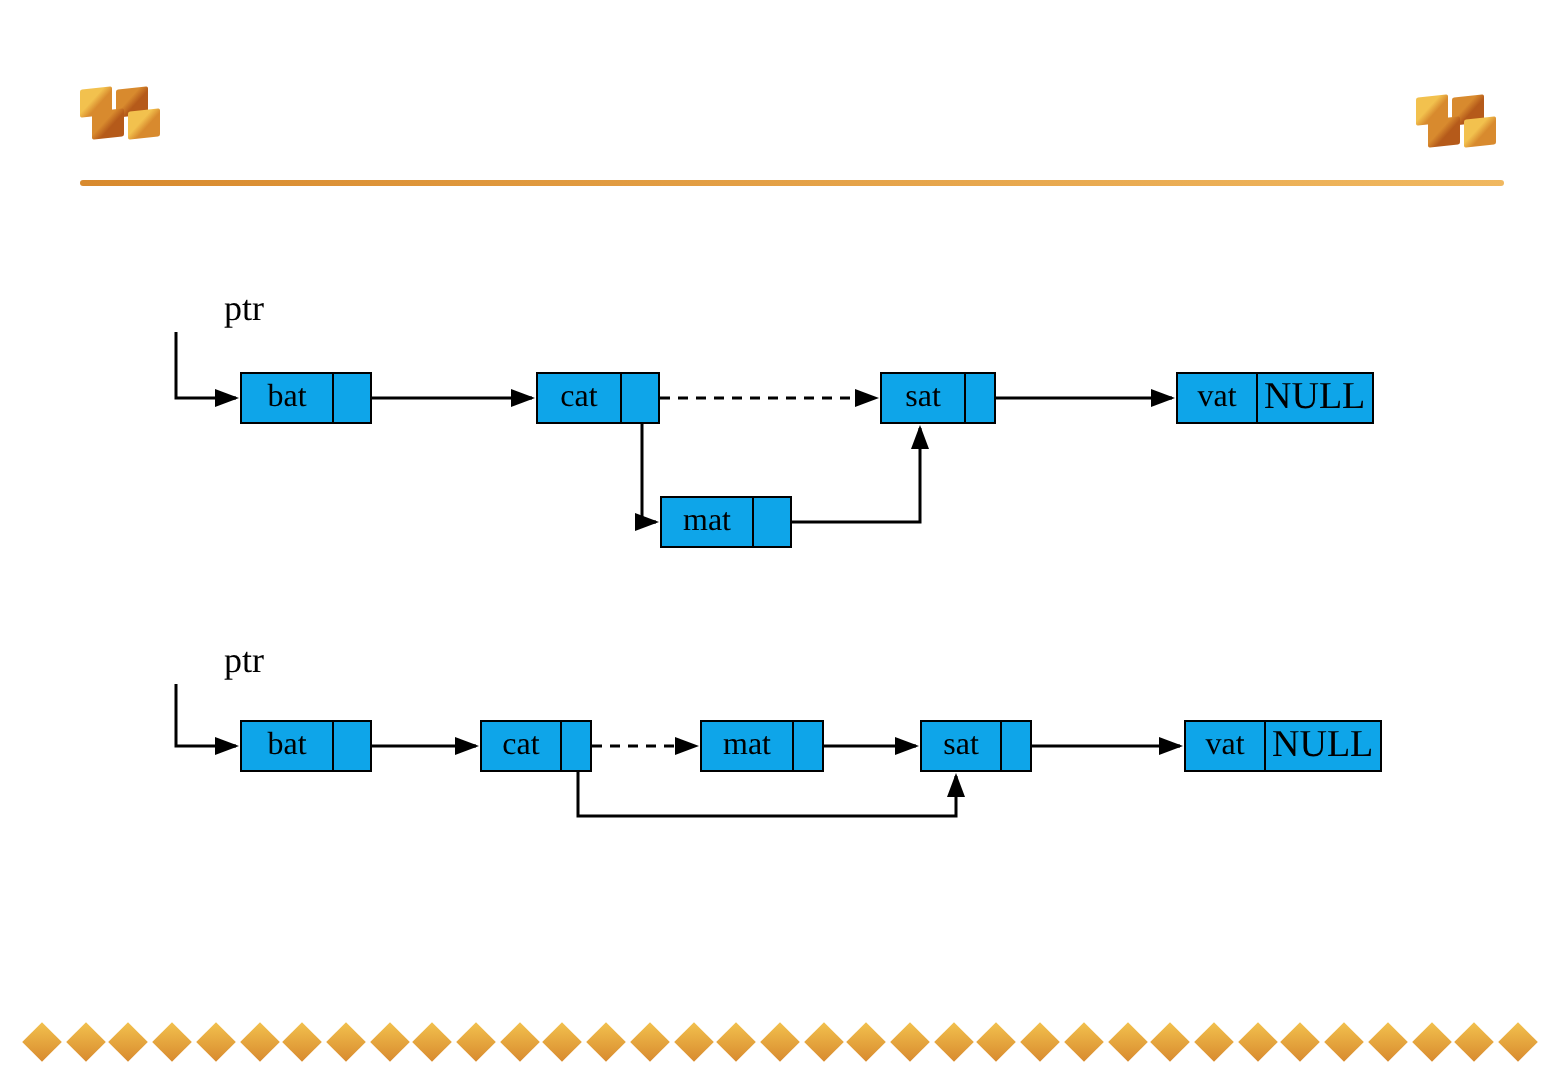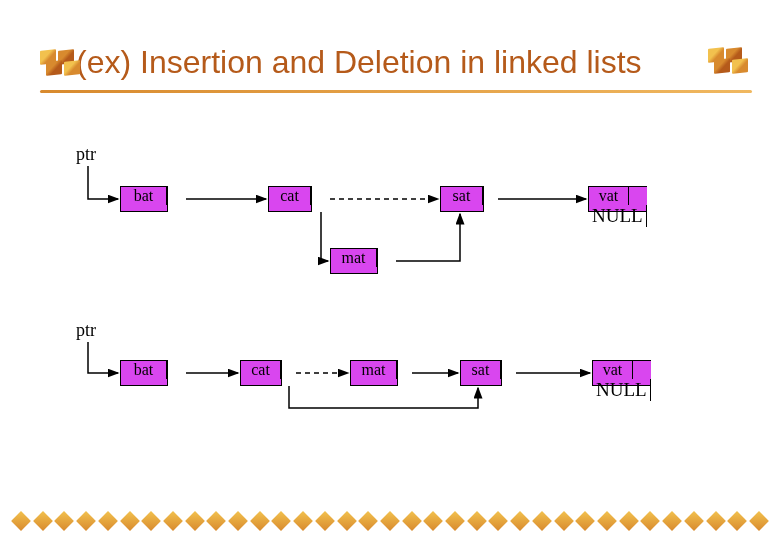--- a/index.html
+++ b/index.html
@@ -64,28 +64,28 @@
     top: 130px;
     left: 0;
     right: 0;
     bottom: 40px;
   }
   .label-ptr {
     position: absolute;
     font-family: 'Times New Roman', serif;
     font-size: 18px;
     color: #000;
+    margin-left: 36px;
   }
   .node {
     position: absolute;
     display: flex;
     border: 1.5px solid #000;
     height: 26px;
-    background: #d946ef;
-    flex-direction: column;
+    background: #0ea5e9;
   }
   .node .data {
     font-family: 'Times New Roman', serif;
     font-size: 16px;
     display: flex;
     align-items: center;
     justify-content: center;
     border-right: 1.5px solid #000;
   }
   .node .ptr {
@@ -131,21 +131,20 @@
     <span class="cube-deco" style="margin-right:-4px;">
       <span class="cube-row">
           <span class="cube"></span>
           <span class="cube alt"></span>
         </span>
       <span class="cube-row" style="margin-top:-3px;margin-left:6px;">
           <span class="cube alt"></span>
           <span class="cube"></span>
         </span>
     </span>
-    <span class="title-text">(ex) Insertion and Deletion in linked lists</span>
     <span class="cube-deco" style="position:absolute;right:-8px;top:4px;">
       <span class="cube-row">
           <span class="cube"></span>
           <span class="cube alt"></span>
         </span>
       <span class="cube-row" style="margin-top:-3px;margin-left:6px;">
           <span class="cube alt"></span>
           <span class="cube"></span>
         </span>
     </span>

